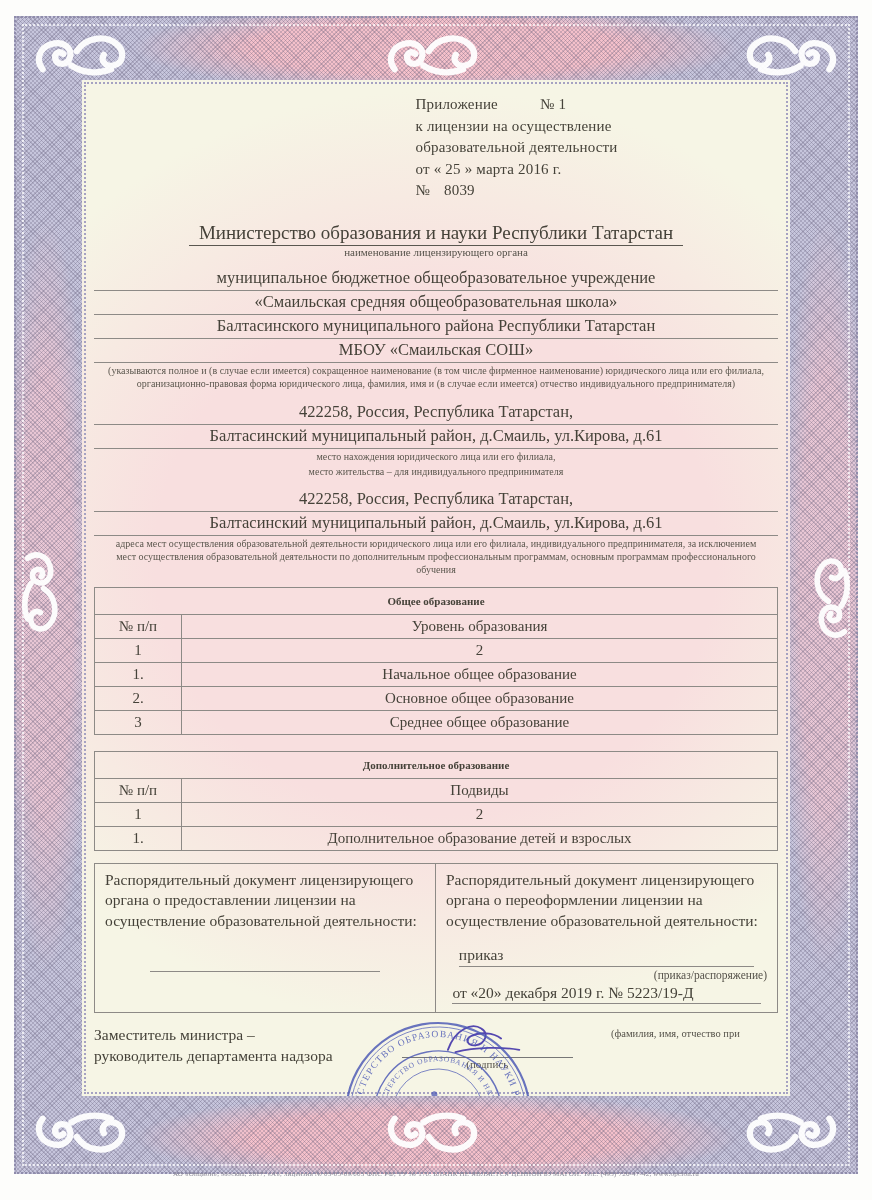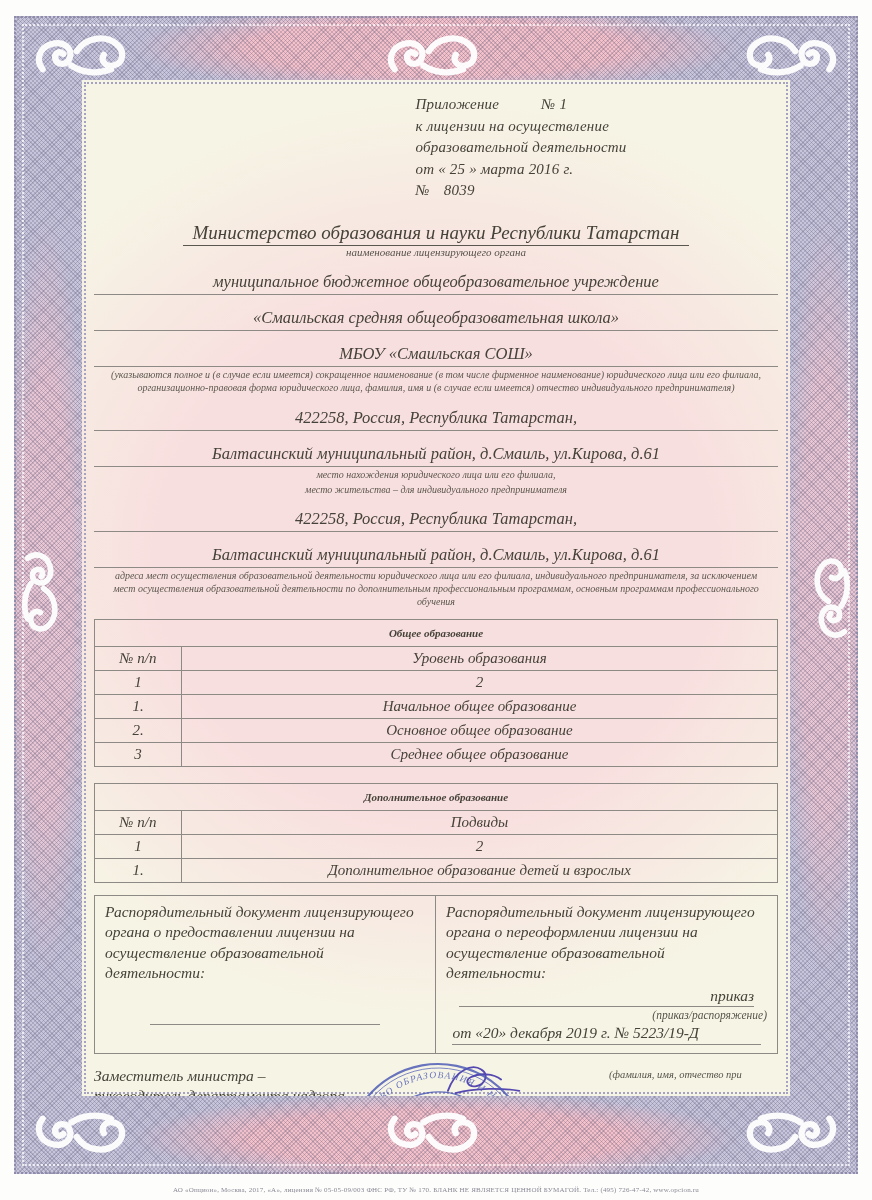--- a/index.html
+++ b/index.html
@@ -33,62 +33,62 @@
   .o-bc{bottom:10px;left:50%;transform:translateX(-50%) scaleY(-1);}
   .o-lc{left:-22px;top:50%;transform:translateY(-50%) rotate(90deg);width:96px;}
   .o-rc{right:-22px;top:50%;transform:translateY(-50%) rotate(-90deg);width:96px;}
   
   .panel{
     position:relative;width:100%;height:100%;box-sizing:border-box;
     background:
       radial-gradient(ellipse 72% 46% at 50% 47%, #f8dfdf 0%, #f8dfdf 55%, rgba(248,223,223,0) 100%),
       #f6f5e5;
     outline:2px dotted #a6a2c2;outline-offset:-4px;
-    padding:14px 12px 6px 12px;overflow:hidden;font-style:italic;
+    padding:14px 12px 6px 12px;overflow:hidden;
   }
   
   .hdr{margin-left:47%;font-size:15px;line-height:21.5px;letter-spacing:.2px;}
   .hdr-row1 .no{margin-left:42px;}
   .hdr-row5 .no{margin-left:14px;}
   
   .ministry{text-align:center;margin-top:20px;}
   .ministry .name{display:inline-block;font-size:19px;padding:0 10px 1px 10px;border-bottom:1.5px solid #5a5750;}
   .cap{font-size:11px;color:#55524a;line-height:1.25;text-align:center;}
   .cap-sm{font-size:10px;color:#5a564d;line-height:1.28;text-align:center;margin:2px auto 0 auto;max-width:660px;}
   
-  .uline{display:block;text-align:center;font-size:16.5px;line-height:21px;border-bottom:1px solid #8d8a86;padding-bottom:2px;margin-top:12px;}
+  .uline{display:block;text-align:center;font-size:16.5px;line-height:21px;border-bottom:1px solid #8d8a86;padding-bottom:2px;margin-top:0;}
   .org{margin-top:8px;}
   .addr{margin-top:10px;}
   
   table{width:100%;border-collapse:collapse;margin-top:10px;background:transparent;}
   .tbl2{margin-top:16px;}
   th,td{border:1px solid #8d8a86;font-weight:normal;text-align:center;font-size:15px;padding:1px 4px;height:21px;}
   .tbl-title{font-weight:bold;font-size:11px;height:24px;}
   .col-num{width:78px;}
   
   .orders{display:flex;border:1px solid #8d8a86;margin-top:12px;min-height:126px;}
   .orders .col{width:50%;box-sizing:border-box;padding:6px 10px 8px 10px;font-size:15.5px;line-height:1.32;}
   .orders .col-l{border-right:1px solid #8d8a86;}
   .blank-line{display:block;width:72%;margin:30px auto 0 auto;border-bottom:1px solid #8d8a86;height:10px;}
-  .order-val{display:block;width:92%;margin:2px auto 0 auto;text-align:right;border-bottom:1px solid #8d8a86;}
+  .order-val{display:block;width:92%;margin:14px auto 0 auto;text-align:left;border-bottom:1px solid #8d8a86;}
   .order-cap{font-size:11.5px;text-align:right;color:#55524a;margin-top:1px;}
   .order-date{display:block;width:96%;margin:0 auto;text-align:left;border-bottom:1px solid #8d8a86;font-size:15.5px;}
   
   .signing{display:flex;margin-top:12px;position:relative;justify-content:space-between;}
   .sgn-left{width:45%;font-size:15.5px;line-height:1.32;}
   .sgn-mid{width:25%;text-align:center;position:relative;padding-top:30px;font-size:11px;color:#55524a;}
   .sig-line{border-bottom:1px solid #777;height:2px;position:relative;}
   .sig-scribble{position:absolute;left:10%;top:-34px;width:80%;height:38px;}
   .sgn-right{width:30%;text-align:center;}
   .sgn-right .name{display:inline-block;font-size:17px;border-bottom:1px solid #6f6c66;padding:12px 4px 0 4px;}
   .sgn-right .cap{font-size:10.5px;margin-top:2px;line-height:1.3;}
   
   .stamp{position:absolute;left:36%;top:-8px;width:196px;height:196px;opacity:.82;transform:rotate(-10deg);pointer-events:none;z-index:3;}
   
-  .footer{position:absolute;bottom:6px;left:0;right:0;text-align:center;font-size:7px;color:#8a8896;letter-spacing:.2px;}
+  .footer{position:absolute;bottom:22px;left:0;right:0;text-align:center;font-size:7px;color:#8a8896;letter-spacing:.2px;}
 </style>
 </head>
 <body>
 
 <svg width="0" height="0" style="position:absolute">
   <defs>
     <g id="scroll" fill="none" stroke="#ffffff" stroke-width="7" stroke-linecap="round">
       <path d="M14,48 C6,38 10,24 24,20 C38,16 48,26 44,36 C41,44 30,44 28,36 C27,30 33,27 37,31"></path>
       <path d="M52,28 C62,12 84,10 96,20 C106,28 104,42 92,44 C84,46 78,38 82,32"></path>
       <path d="M46,44 C58,52 76,54 90,48"></path>
@@ -139,20 +139,21 @@
       </div>
 
       <div class="ministry">
         <span class="name">Министерство образования и науки Республики Татарстан</span>
         <div class="cap">наименование лицензирующего органа</div>
       </div>
 
       <div class="org">
         <span class="uline">муниципальное бюджетное общеобразовательное учреждение</span>
         <span class="uline">«Смаильская средняя общеобразовательная школа»</span>
+        <span class="uline">Балтасинского муниципального района Республики Татарстан</span>
         <span class="uline">МБОУ «Смаильская СОШ»</span>
         <div class="cap-sm">(указываются полное и (в случае если имеется) сокращенное наименование (в том числе фирменное наименование) юридического лица или его филиала, организационно-правовая форма юридического лица, фамилия, имя и (в случае если имеется) отчество индивидуального предпринимателя)</div>
       </div>
 
       <div class="addr">
         <span class="uline">422258, Россия, Республика Татарстан,</span>
         <span class="uline">Балтасинский муниципальный район, д.Смаиль, ул.Кирова, д.61</span>
         <div class="cap-sm">место нахождения юридического лица или его филиала,</div>
         <div class="cap-sm">место жительства – для индивидуального предпринимателя</div>
       </div>

